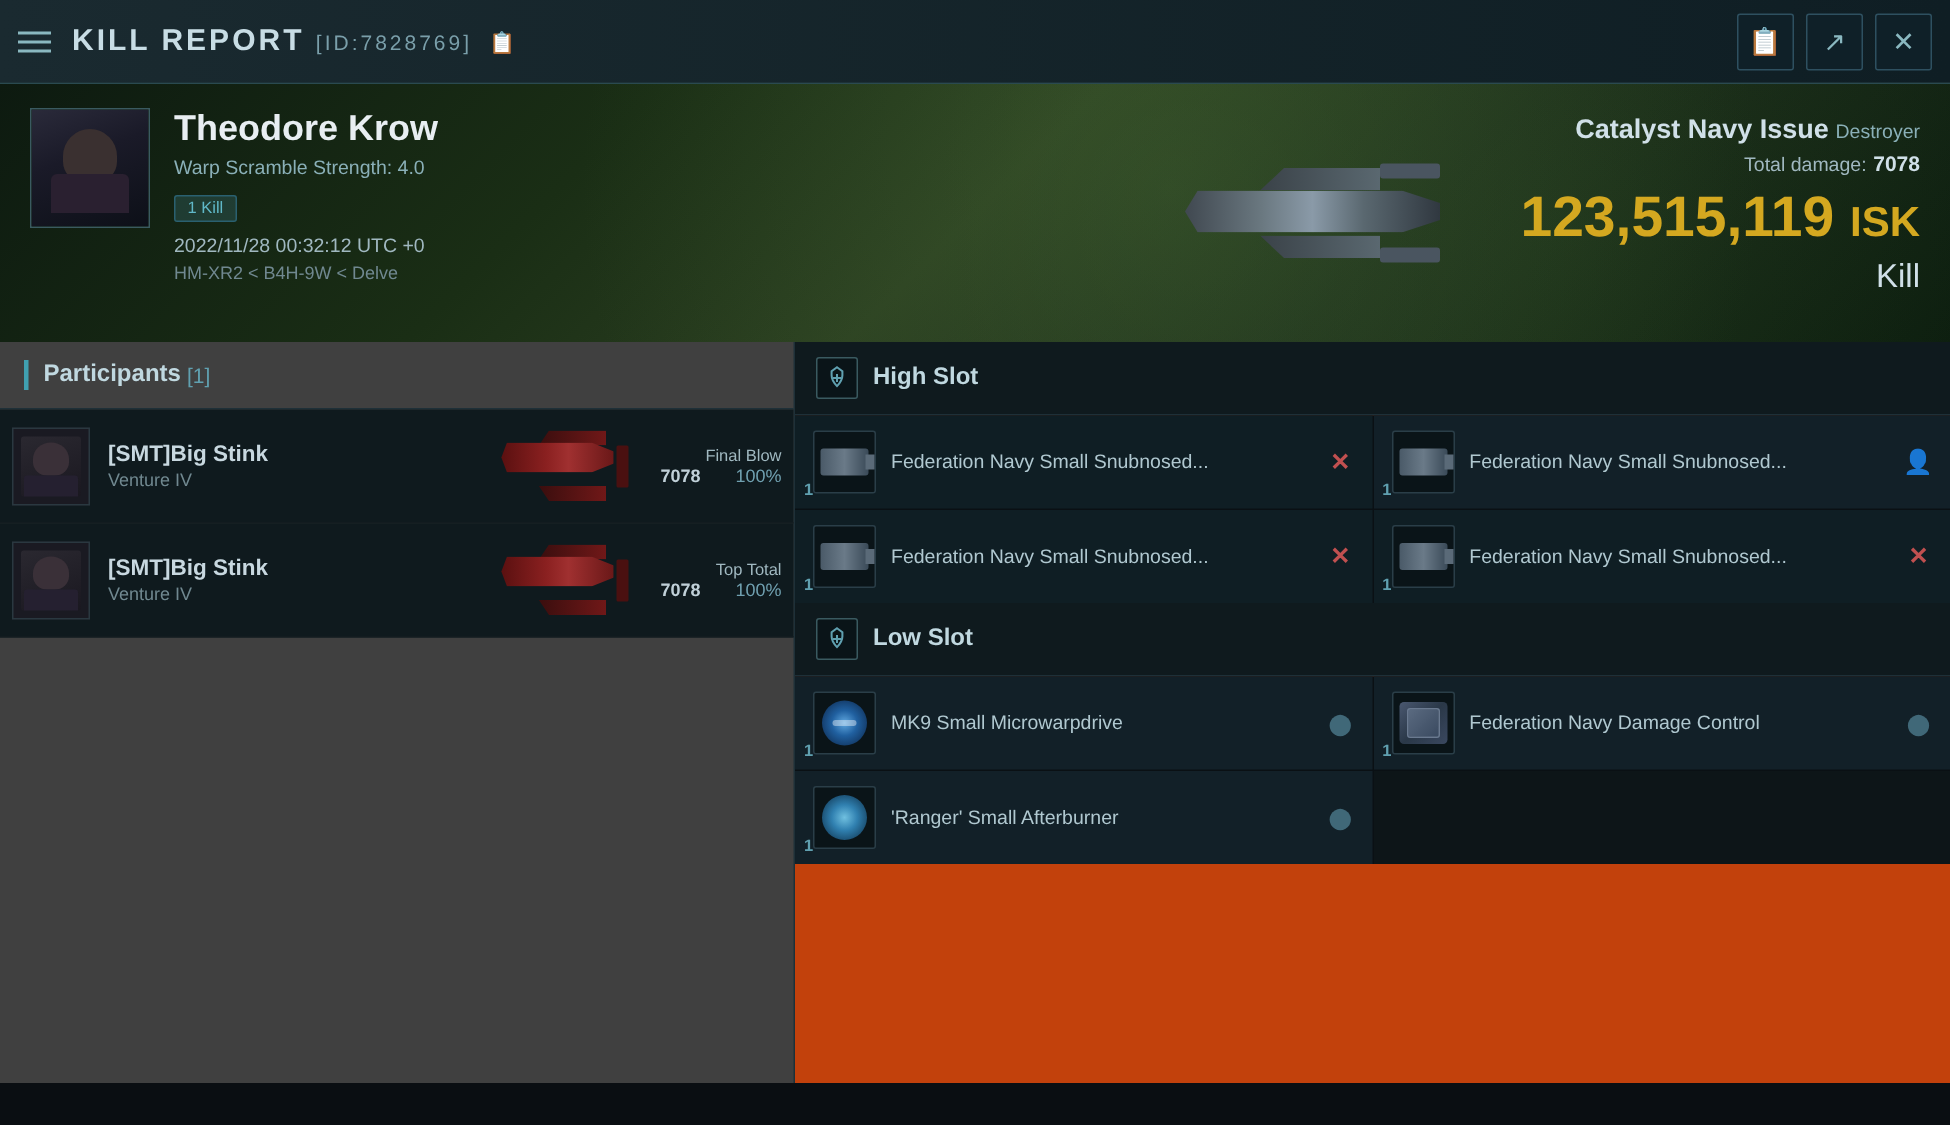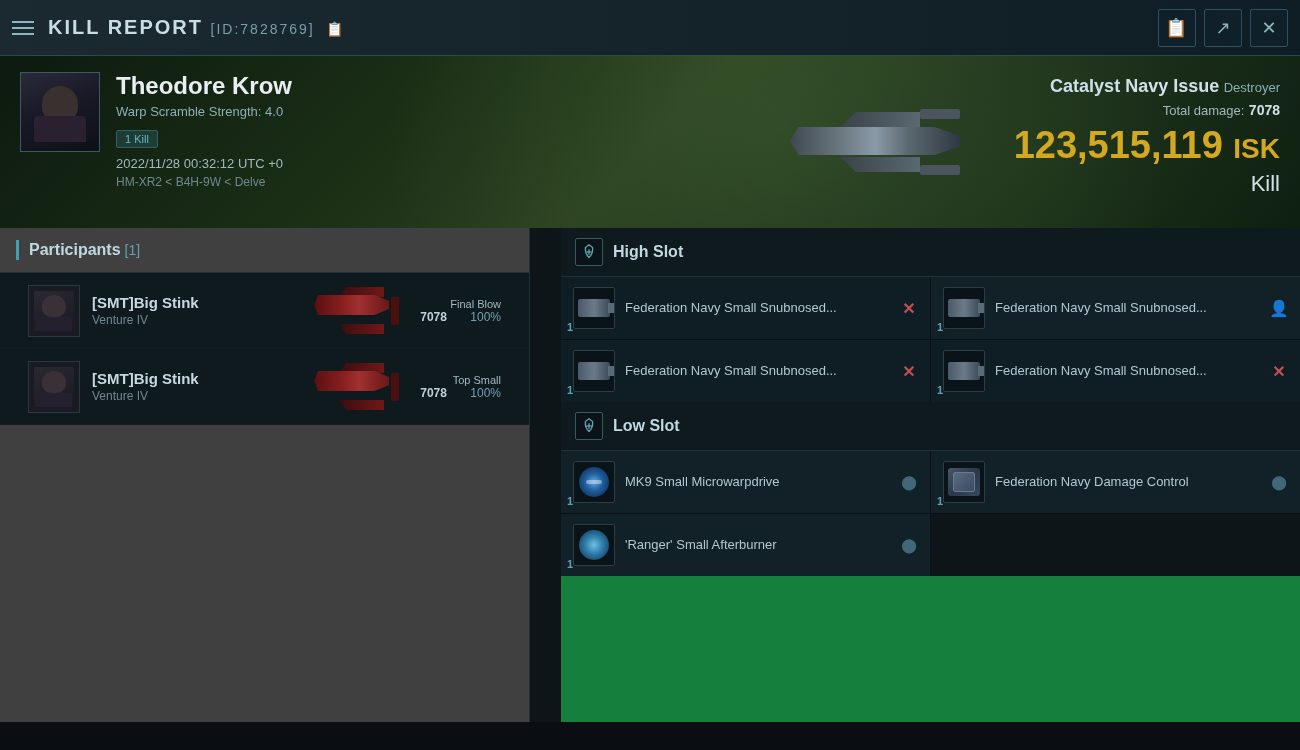--- a/index.html
+++ b/index.html
@@ -297,21 +297,21 @@
     .section-count {
       color: #60a0b0;
       font-size: 14px;
       margin-left: 4px;
     }
 
     
     .participant-card {
       display: flex;
       align-items: center;
-      padding: 10px 28px;
+      padding: 10px 8px;
       border-bottom: 1px solid #131c20;
       background: #0f1a1e;
       gap: 12px;
     }
     .participant-avatar {
       width: 52px;
       height: 52px;
       background: #1a1a22;
       border: 1px solid #2a3840;
       flex-shrink: 0;
@@ -415,23 +415,22 @@
       margin-left: 4px;
     }
     .participant-stats .pct-val {
       color: #70a0b0;
       margin-left: 20px;
     }
 
     
     .right-panel {
       flex: 1;
-      background: #15803d;
+      background: #c2410c;
       overflow-y: auto;
-      margin-left: 31px;
     }
     .slot-section {
       padding: 0;
     }
     .slot-header {
       display: flex;
       align-items: center;
       padding: 10px 14px;
       border-bottom: 1px solid #1e3038;
       background: #0f1a1e;
@@ -688,21 +687,21 @@
         <div class="participant-name">[SMT]Big Stink</div>
         <div class="participant-ship">Venture IV</div>
       </div>
       <div class="mini-ship">
         <div class="mini-ship-wing-t"></div>
         <div class="mini-ship-wing-b"></div>
         <div class="mini-ship-body"></div>
         <div class="mini-ship-engine"></div>
       </div>
       <div class="participant-stats">
-        <div class="blow-label">Top Small</div>
+        <div class="blow-label">Top Total</div>
         <div>
           <span class="damage-val">7078</span>
           <span class="pct-val">100%</span>
         </div>
       </div>
     </div>
   </div>
 
   <div class="right-panel">
 

